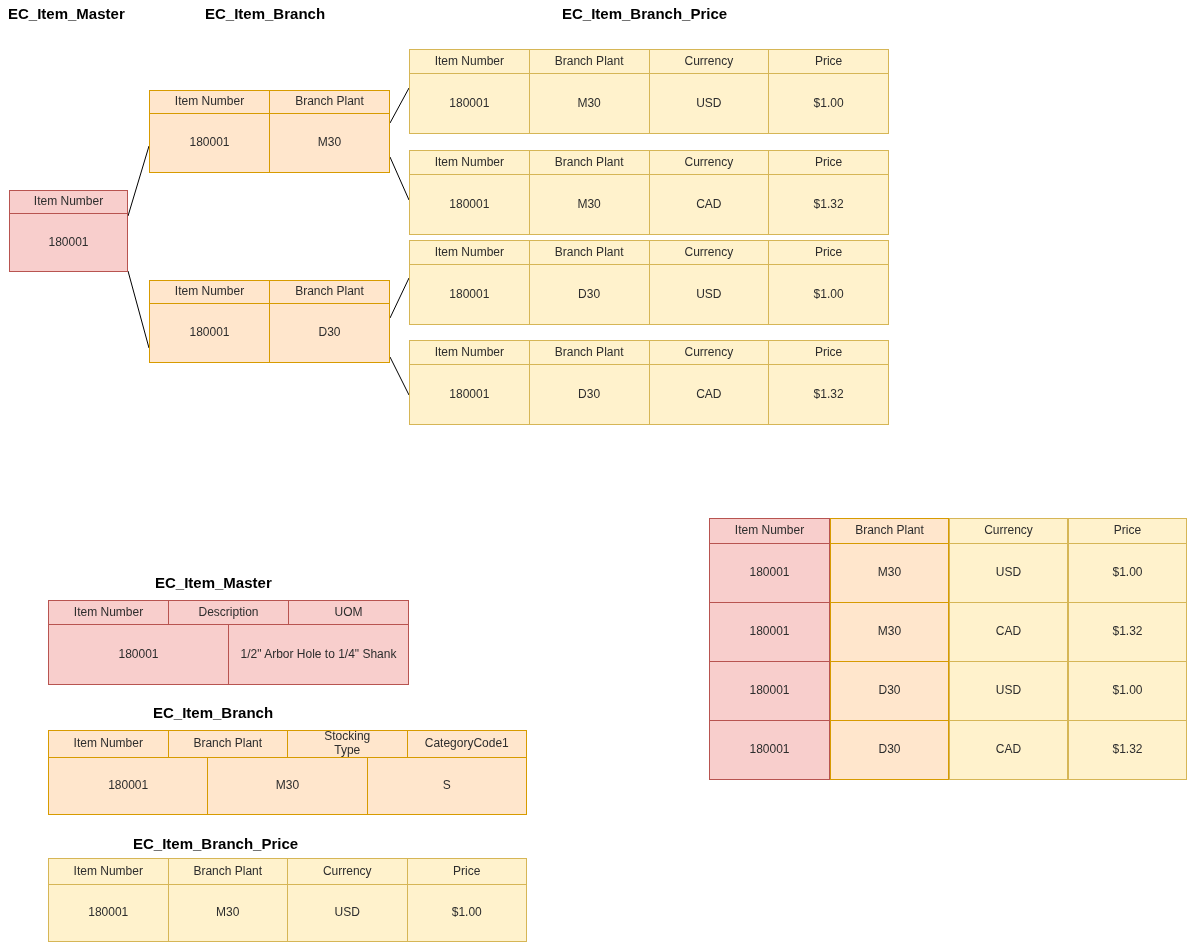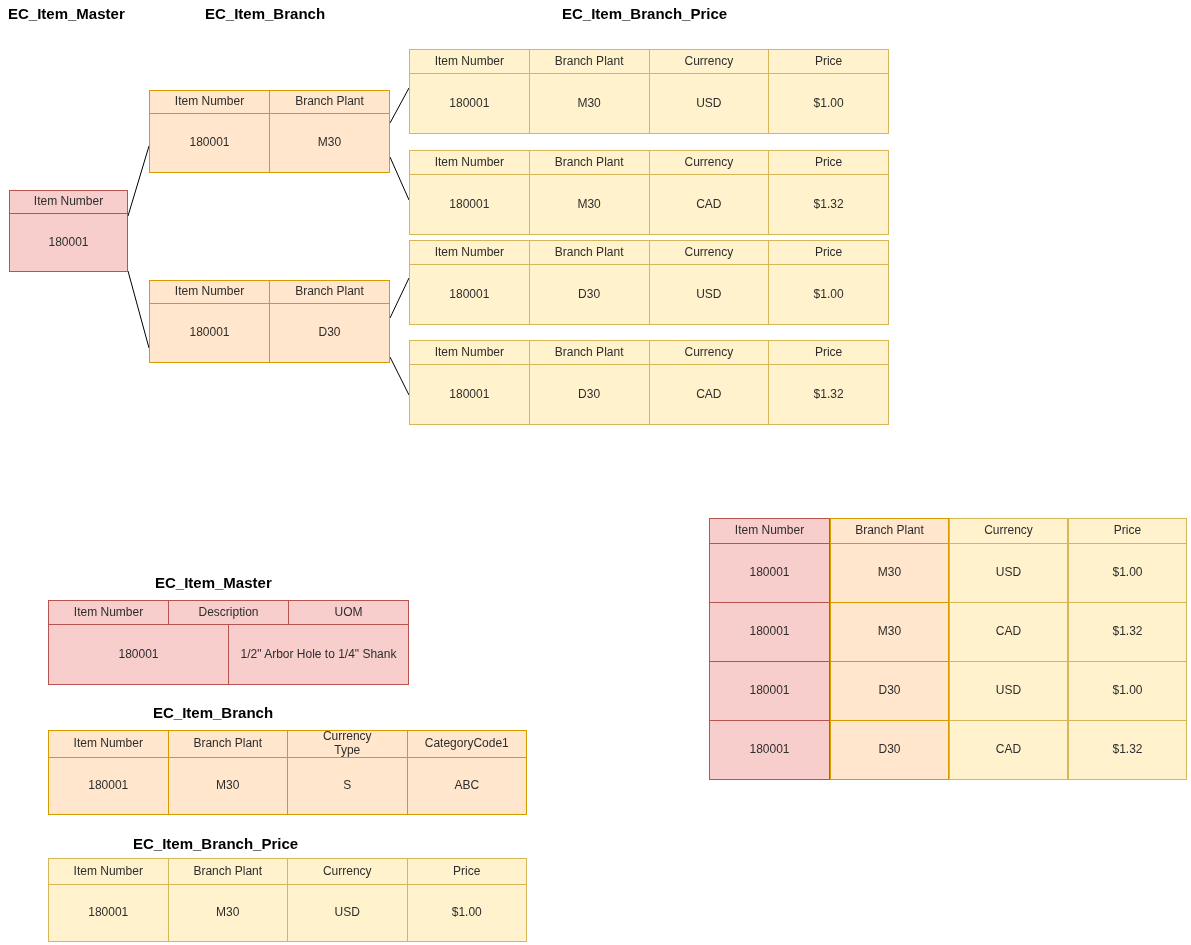--- a/index.html
+++ b/index.html
@@ -212,29 +212,28 @@
       <div class="cellx">1/2" Arbor Hole to 1/4" Shank</div>
     </div>
   </div>
 
   <div class="title" style="left:153px; top:704px;">EC_Item_Branch</div>
   <div class="tbl orange" style="left:48px; top:730px; width:479px;">
     <div class="row" style="height:26px;">
       <div class="cellx">Item Number</div>
       <div class="cellx">Branch Plant</div>
       <div class="cellx">
-          <span class="w60">Currency Type</span>
+          <span class="w60">Stocking Type</span>
         </div>
       <div class="cellx">CategoryCode1</div>
     </div>
     <div class="row" style="height:57px;">
       <div class="cellx">180001</div>
       <div class="cellx">M30</div>
       <div class="cellx">S</div>
-      <div class="cellx">ABC</div>
     </div>
   </div>
 
   <div class="title" style="left:133px; top:835px;">EC_Item_Branch_Price</div>
   <div class="tbl yellow" style="left:48px; top:858px; width:479px;">
     <div class="row" style="height:25px;">
       <div class="cellx">Item Number</div>
       <div class="cellx">Branch Plant</div>
       <div class="cellx">Currency</div>
       <div class="cellx">Price</div>

